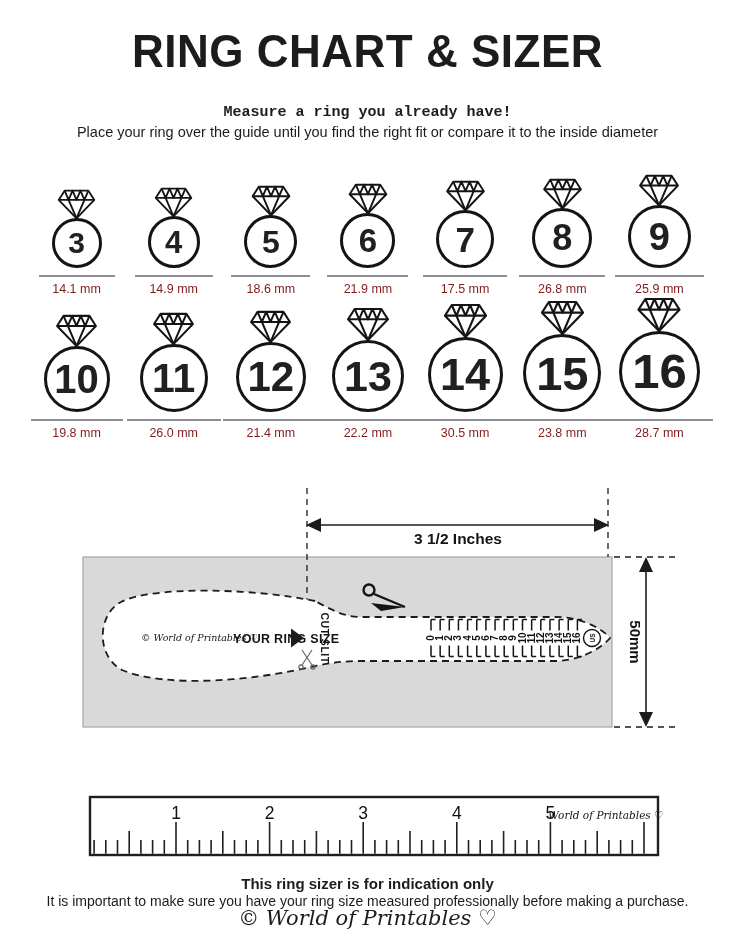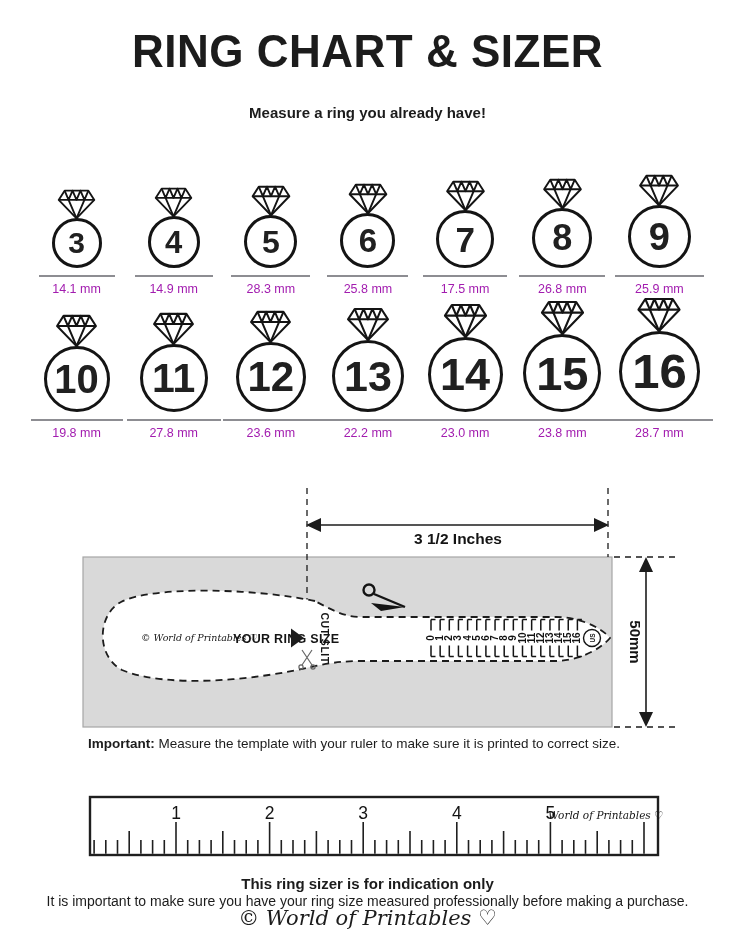--- a/index.html
+++ b/index.html
@@ -3,43 +3,44 @@
 <meta charset="utf-8">
 <style>
   html,body{margin:0;padding:0;background:#fff;}
   .page{
     position:relative;width:735px;height:951px;background:#ffffff;
     font-family:"Liberation Sans", sans-serif;color:#1c1c1c;overflow:hidden;
   }
   .center{left:0;width:735px;text-align:center;}
   .abs{position:absolute;}
   .title{top:26px;font-size:44px;font-weight:bold;letter-spacing:.5px;transform:scaleY(1.04);}
-  .subtitle{top:104px;font-size:15px;font-weight:bold;}
+  .subtitle{top:104px;font-size:15px;font-weight:bold;font-family:Liberation Mono, monospace;}
   .instruction{top:124px;font-size:14.5px;}
   .ring-row{position:absolute;left:28px;width:680px;display:flex;justify-content:space-around;align-items:flex-end;}
   .ring{display:flex;flex-direction:column;align-items:center;width:94px;}
   .diamond{display:block;margin-bottom:-3px;}
   .ring-circle{border-radius:50%;display:flex;align-items:center;justify-content:center;background:#fff;box-sizing:border-box;}
   .ring-num{font-weight:bold;color:#202020;line-height:1;}
   .ring-line{height:2px;background:#8d8d92;margin-top:7px;}
-  .ring-mm{font-size:12.5px;margin-top:5px;color:#a21caf;}
+  .ring-mm{font-size:12.5px;margin-top:5px;color:#7f1d1d;}
   .important{top:736px;left:88px;font-size:13.5px;}
   .footer-bold{top:875px;font-size:15px;font-weight:bold;}
   .footer-text{top:893px;font-size:14px;}
   .script{font-family:"DejaVu Serif", serif;font-style:italic;}
   .footer-brand{top:906px;font-size:21px;}
   svg text{fill:#141414;}
 </style>
 </head>
 <body>
 
 <div class="page">
 
   <div class="abs center title">RING CHART &amp; SIZER</div>
   <div class="abs center subtitle">Measure a ring you already have!</div>
+  <div class="abs center instruction">Place your ring over the guide until you find the right fit or compare it to the inside diameter</div>
 
   <div class="ring-row" style="top:164px;height:132px;">
       <div class="ring">
         <svg class="diamond" width="41" height="33" viewBox="0 0 60 50">
           <g fill="none" stroke="#141414" stroke-width="2.8" stroke-linejoin="round">
             <path d="M12,4 L48,4 L57,18 L30,46 L3,18 Z"></path>
             <path d="M3,18 L57,18"></path>
             <path d="M12,4 L18,18 L24,4 L30,18 L36,4 L42,18 L48,4"></path>
             <path d="M18,18 L30,46 L42,18"></path>
           </g>
@@ -71,36 +72,36 @@
             <path d="M12,4 L48,4 L57,18 L30,46 L3,18 Z"></path>
             <path d="M3,18 L57,18"></path>
             <path d="M12,4 L18,18 L24,4 L30,18 L36,4 L42,18 L48,4"></path>
             <path d="M18,18 L30,46 L42,18"></path>
           </g>
         </svg>
         <div class="ring-circle" style="width:53px;height:53px;border:3.1px solid #141414;">
           <span class="ring-num" style="font-size:32px;">5</span>
         </div>
         <div class="ring-line" style="width:79px;"></div>
-        <div class="ring-mm">28.3 mm</div>
+        <div class="ring-mm">18.6 mm</div>
       </div>
       <div class="ring">
         <svg class="diamond" width="42" height="34" viewBox="0 0 60 50">
           <g fill="none" stroke="#141414" stroke-width="2.8" stroke-linejoin="round">
             <path d="M12,4 L48,4 L57,18 L30,46 L3,18 Z"></path>
             <path d="M3,18 L57,18"></path>
             <path d="M12,4 L18,18 L24,4 L30,18 L36,4 L42,18 L48,4"></path>
             <path d="M18,18 L30,46 L42,18"></path>
           </g>
         </svg>
         <div class="ring-circle" style="width:55px;height:55px;border:3.1px solid #141414;">
           <span class="ring-num" style="font-size:33px;">6</span>
         </div>
         <div class="ring-line" style="width:81px;"></div>
-        <div class="ring-mm">25.8 mm</div>
+        <div class="ring-mm">21.9 mm</div>
       </div>
       <div class="ring">
         <svg class="diamond" width="43" height="34" viewBox="0 0 60 50">
           <g fill="none" stroke="#141414" stroke-width="2.8" stroke-linejoin="round">
             <path d="M12,4 L48,4 L57,18 L30,46 L3,18 Z"></path>
             <path d="M3,18 L57,18"></path>
             <path d="M12,4 L18,18 L24,4 L30,18 L36,4 L42,18 L48,4"></path>
             <path d="M18,18 L30,46 L42,18"></path>
           </g>
         </svg>
@@ -163,36 +164,36 @@
             <path d="M12,4 L48,4 L57,18 L30,46 L3,18 Z"></path>
             <path d="M3,18 L57,18"></path>
             <path d="M12,4 L18,18 L24,4 L30,18 L36,4 L42,18 L48,4"></path>
             <path d="M18,18 L30,46 L42,18"></path>
           </g>
         </svg>
         <div class="ring-circle" style="width:68px;height:68px;border:3.6px solid #141414;">
           <span class="ring-num" style="font-size:41px;">11</span>
         </div>
         <div class="ring-line" style="width:94px;"></div>
-        <div class="ring-mm">27.8 mm</div>
+        <div class="ring-mm">26.0 mm</div>
       </div>
       <div class="ring">
         <svg class="diamond" width="45" height="36" viewBox="0 0 60 50">
           <g fill="none" stroke="#141414" stroke-width="2.8" stroke-linejoin="round">
             <path d="M12,4 L48,4 L57,18 L30,46 L3,18 Z"></path>
             <path d="M3,18 L57,18"></path>
             <path d="M12,4 L18,18 L24,4 L30,18 L36,4 L42,18 L48,4"></path>
             <path d="M18,18 L30,46 L42,18"></path>
           </g>
         </svg>
         <div class="ring-circle" style="width:70px;height:70px;border:3.6px solid #141414;">
           <span class="ring-num" style="font-size:42px;">12</span>
         </div>
         <div class="ring-line" style="width:96px;"></div>
-        <div class="ring-mm">23.6 mm</div>
+        <div class="ring-mm">21.4 mm</div>
       </div>
       <div class="ring">
         <svg class="diamond" width="46" height="37" viewBox="0 0 60 50">
           <g fill="none" stroke="#141414" stroke-width="2.8" stroke-linejoin="round">
             <path d="M12,4 L48,4 L57,18 L30,46 L3,18 Z"></path>
             <path d="M3,18 L57,18"></path>
             <path d="M12,4 L18,18 L24,4 L30,18 L36,4 L42,18 L48,4"></path>
             <path d="M18,18 L30,46 L42,18"></path>
           </g>
         </svg>
@@ -208,21 +209,21 @@
             <path d="M12,4 L48,4 L57,18 L30,46 L3,18 Z"></path>
             <path d="M3,18 L57,18"></path>
             <path d="M12,4 L18,18 L24,4 L30,18 L36,4 L42,18 L48,4"></path>
             <path d="M18,18 L30,46 L42,18"></path>
           </g>
         </svg>
         <div class="ring-circle" style="width:75px;height:75px;border:3.6px solid #141414;">
           <span class="ring-num" style="font-size:45px;">14</span>
         </div>
         <div class="ring-line" style="width:101px;"></div>
-        <div class="ring-mm">23.0 mm</div>
+        <div class="ring-mm">30.5 mm</div>
       </div>
       <div class="ring">
         <svg class="diamond" width="47" height="38" viewBox="0 0 60 50">
           <g fill="none" stroke="#141414" stroke-width="2.8" stroke-linejoin="round">
             <path d="M12,4 L48,4 L57,18 L30,46 L3,18 Z"></path>
             <path d="M3,18 L57,18"></path>
             <path d="M12,4 L18,18 L24,4 L30,18 L36,4 L42,18 L48,4"></path>
             <path d="M18,18 L30,46 L42,18"></path>
           </g>
         </svg>
@@ -326,23 +327,20 @@
         <path d="M568.25,139.5 V150.5 M568.25,139.5 H572.75 M568.25,165.5 V176.5 M568.25,176.5 H572.75" stroke="#141414" stroke-width="1.5" fill="none"></path>
         <text transform="translate(568.25,158) rotate(-90)" y="3" text-anchor="middle" font-size="10" font-weight="bold">15</text>
         <path d="M577.4,139.5 V150.5 M577.4,139.5 H581.9 M577.4,165.5 V176.5 M577.4,176.5 H581.9" stroke="#141414" stroke-width="1.5" fill="none"></path>
         <text transform="translate(577.4,158) rotate(-90)" y="3" text-anchor="middle" font-size="10" font-weight="bold">16</text>
       </g>
 
     <circle cx="592" cy="158" r="8.5" fill="none" stroke="#141414" stroke-width="1.4"></circle>
     <text transform="translate(592,158) rotate(-90)" y="2.5" text-anchor="middle" font-size="6.5" font-weight="bold">US</text>
   </svg>
 
-  <div class="abs important">
-    <span style="font-weight:bold">Important:</span><span> Measure the template with your ruler to make sure it is printed to correct size.</span>
-  </div>
 
   <svg class="abs" style="top:795px;left:88px;" width="575" height="64" viewBox="0 0 575 64">
     <rect x="2" y="2" width="568" height="58" fill="#ffffff" stroke="#1f1f1f" stroke-width="2.4"></rect>
     <g id="rulerG">
         <line x1="6.1" x2="6.1" y1="45" y2="58.8" stroke="#1f1f1f" stroke-width="1.6"></line>
         <line x1="17.799999999999997" x2="17.799999999999997" y1="45" y2="58.8" stroke="#1f1f1f" stroke-width="1.6"></line>
         <line x1="29.499999999999993" x2="29.499999999999993" y1="45" y2="58.8" stroke="#1f1f1f" stroke-width="1.6"></line>
         <line x1="41.199999999999996" x2="41.199999999999996" y1="36" y2="58.8" stroke="#1f1f1f" stroke-width="1.6"></line>
         <line x1="52.9" x2="52.9" y1="45" y2="58.8" stroke="#1f1f1f" stroke-width="1.6"></line>
         <line x1="64.6" x2="64.6" y1="45" y2="58.8" stroke="#1f1f1f" stroke-width="1.6"></line>

